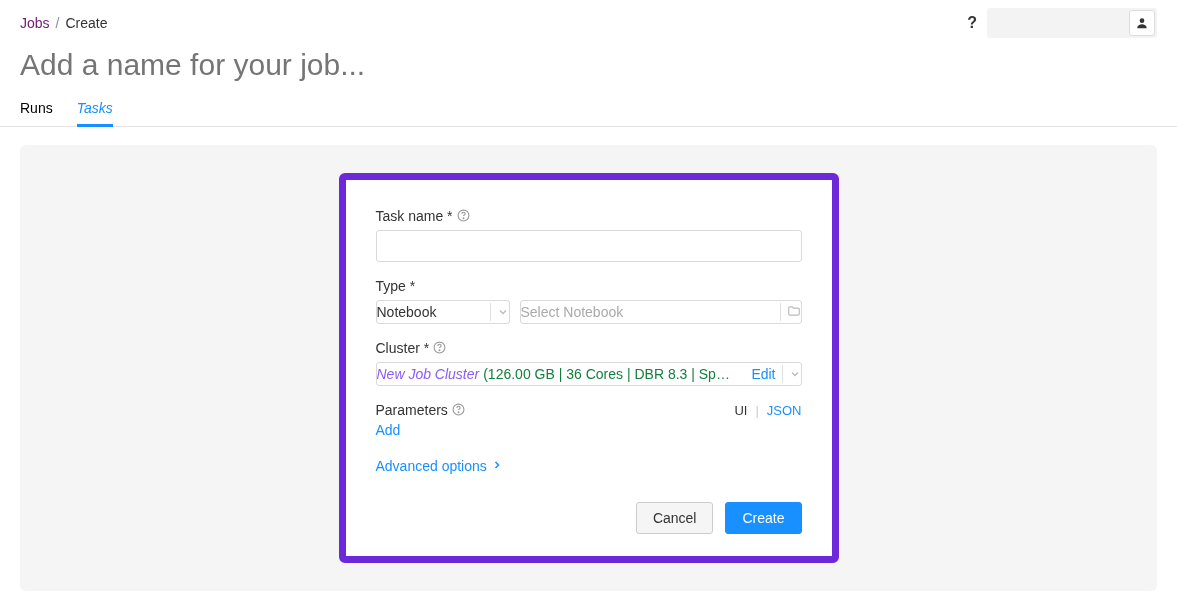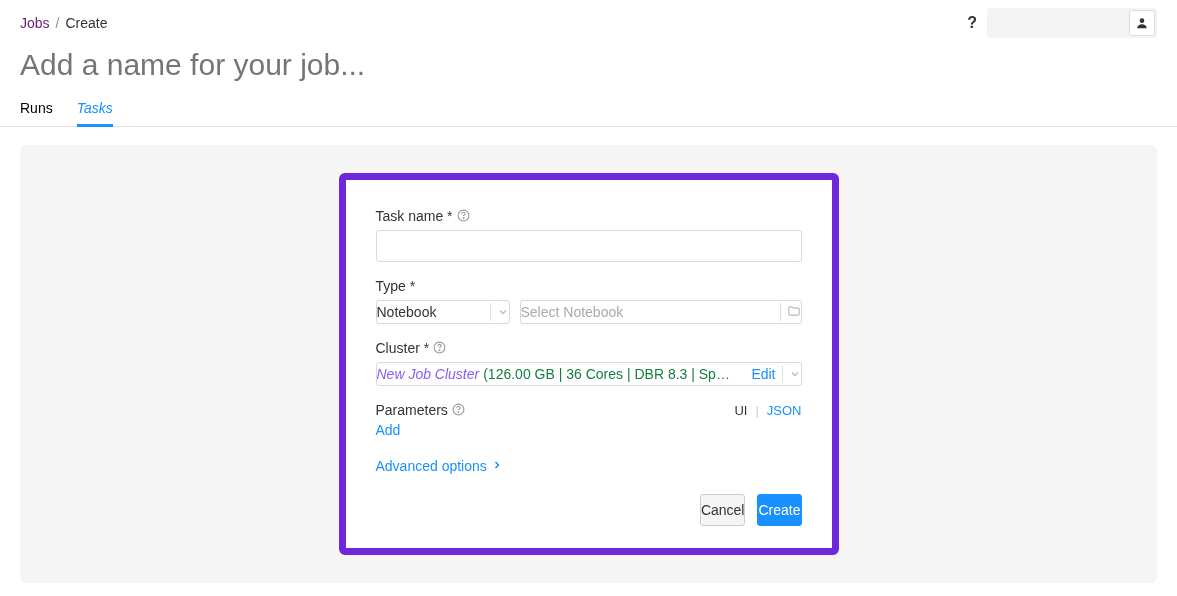--- a/index.html
+++ b/index.html
@@ -38,21 +38,21 @@
 .edit-link { color: #1890ff; margin-left: 8px; flex-shrink: 0; }
 .params-row { display: flex; justify-content: space-between; align-items: center; }
 .params-toggle { display: flex; align-items: center; gap: 8px; font-size: 13px; }
 .params-toggle .sep2 { color: #ccc; }
 .params-toggle .ui-opt { color: #333; cursor: pointer; }
 .params-toggle .json-opt { color: #1890ff; cursor: pointer; }
 .add-link { color: #1890ff; font-size: 14px; cursor: pointer; margin-top: 4px; display: inline-block; }
 .advanced-row { margin-top: 20px; }
 .advanced-link { color: #1890ff; font-size: 14px; cursor: pointer; display: flex; gap: 4px; }
 .button-row { display: flex; justify-content: flex-end; gap: 12px; margin-top: 20px; }
-.btn { height: 32px; padding: 0 0; border-radius: 3px; font-size: 14px; cursor: pointer; }
+.btn { height: 32px; padding: 0 16px; border-radius: 3px; font-size: 14px; cursor: pointer; margin-top: 8px; }
 .btn-cancel { background: #f5f5f5; border: 1px solid #ccc; color: #333; }
 .btn-create { background: #1890ff; border: 1px solid #1890ff; color: #fff; }
 </style>
 </head>
 <body>
 
 <div class="topbar">
   <div class="breadcrumb">
     <span class="link">Jobs</span>
     <span class="sep">/</span>

